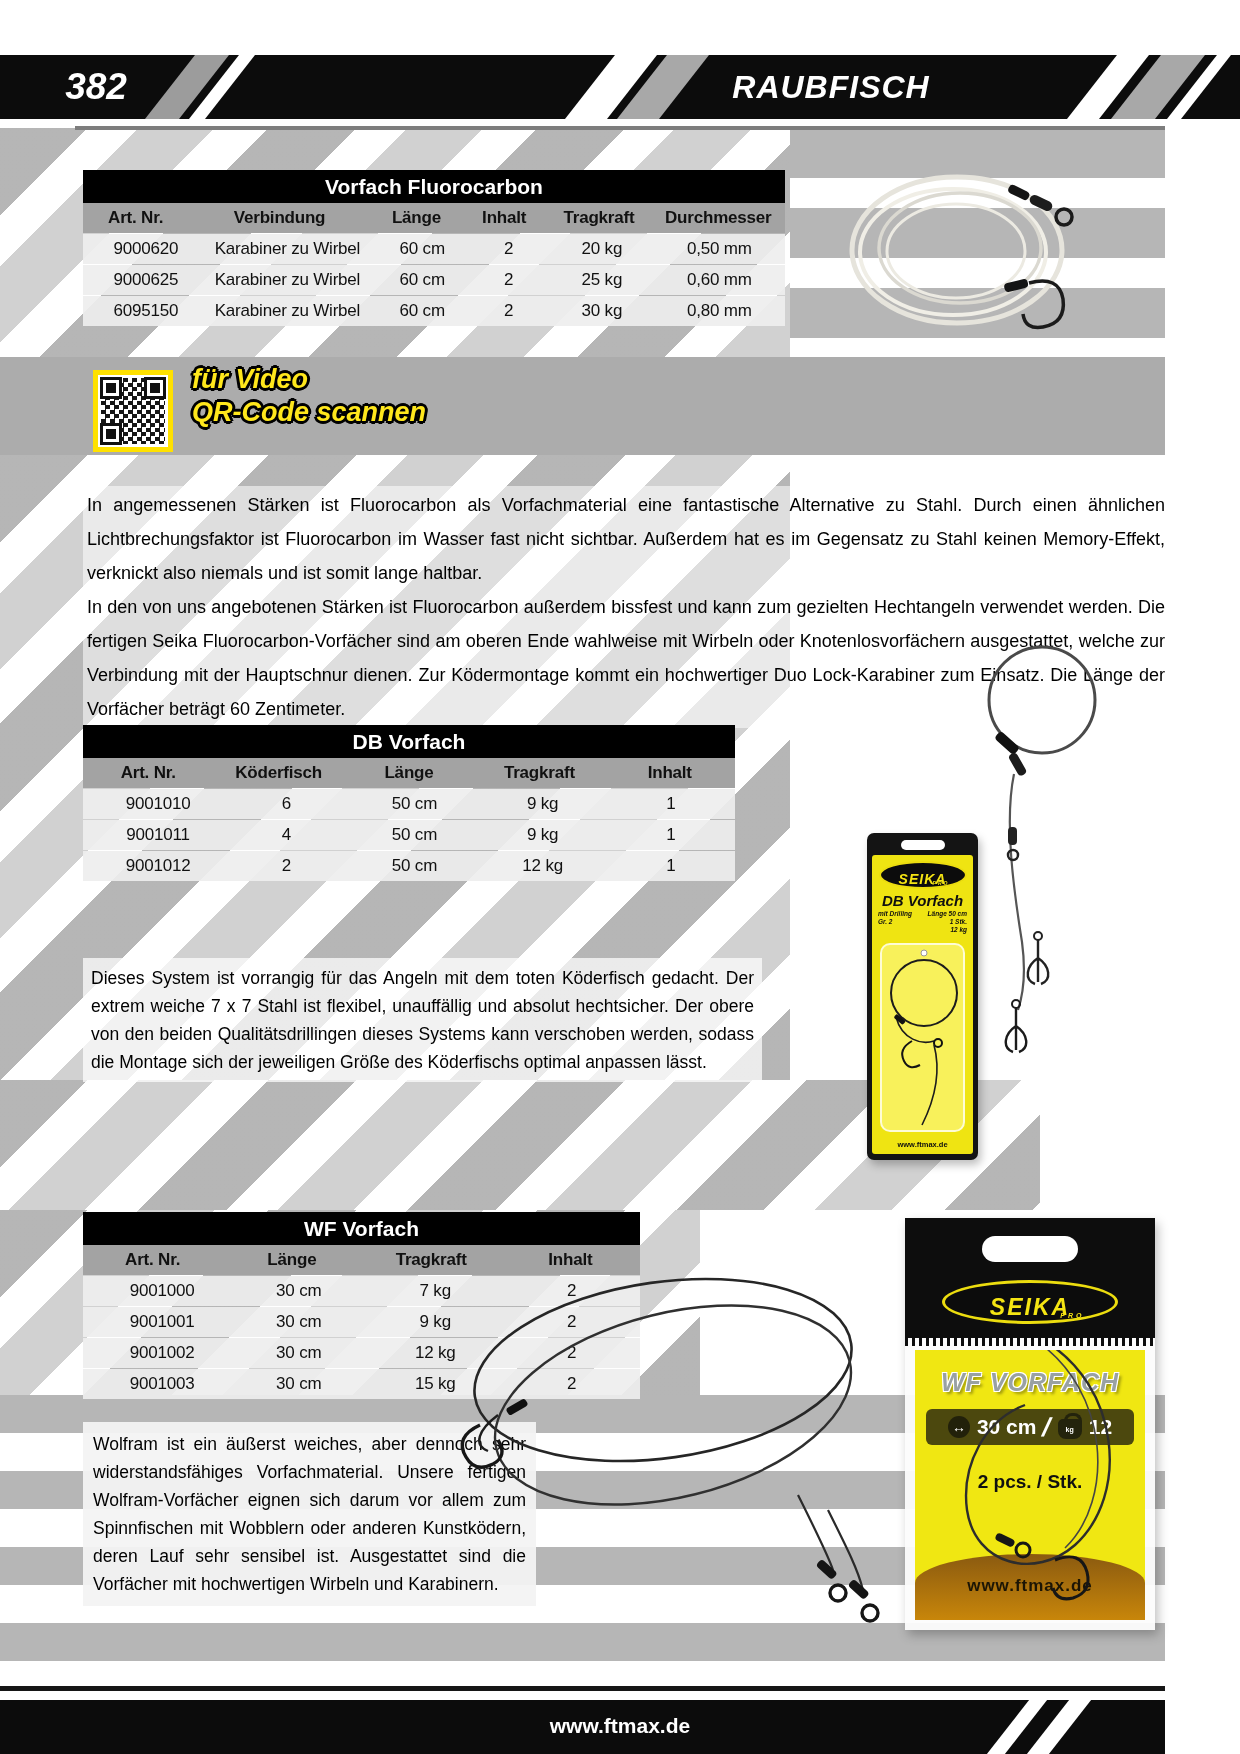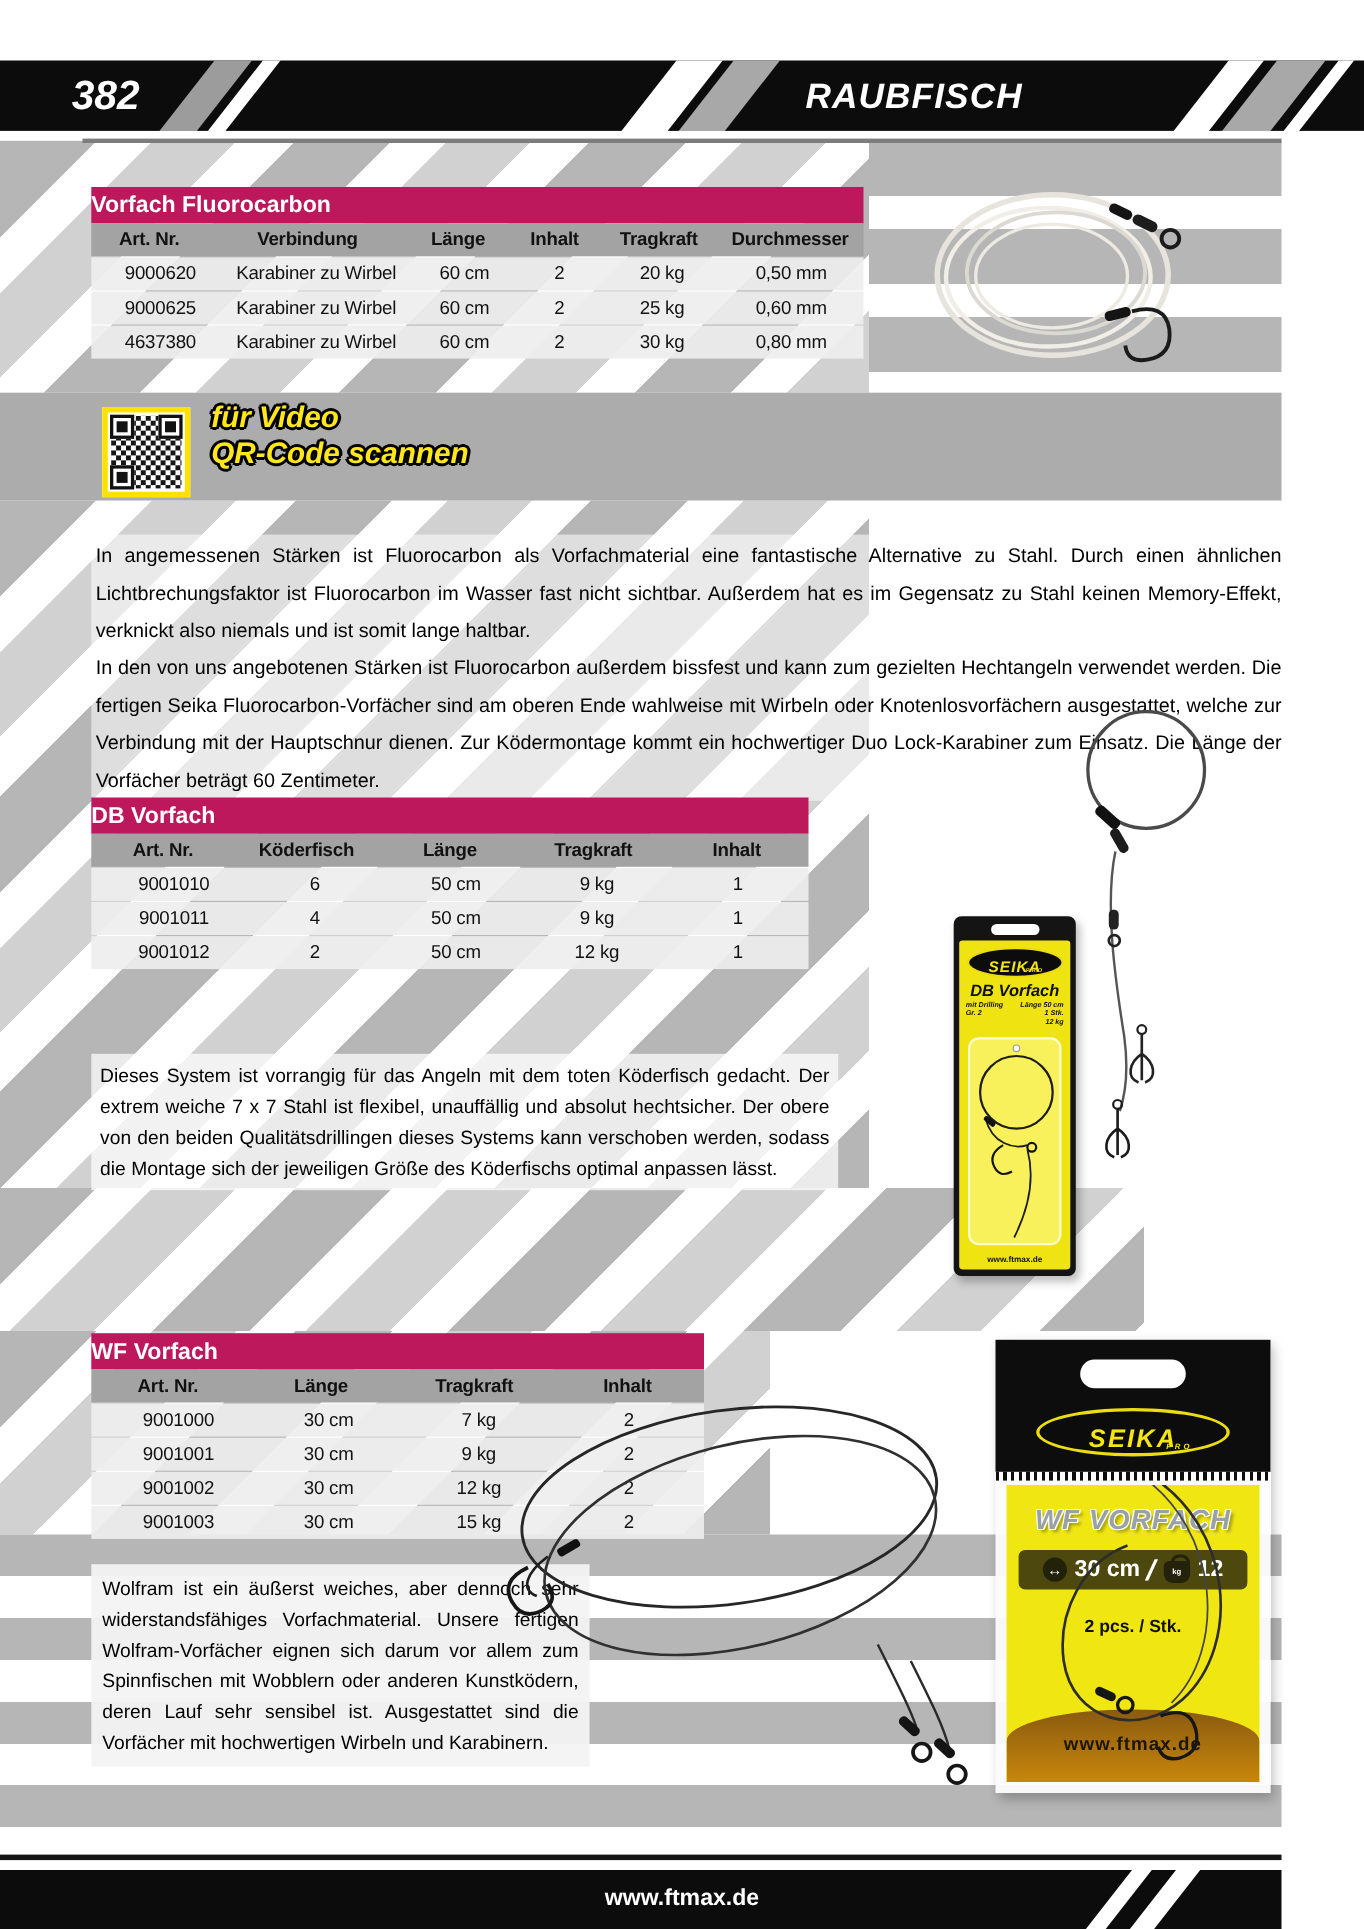--- a/index.html
+++ b/index.html
@@ -30,21 +30,21 @@
     color:#fff;font-size:37px;font-weight:bold;font-style:italic;text-align:center;}
   .section-title{position:absolute;left:700px;top:0;width:262px;height:64px;line-height:64px;
     color:#fff;font-size:32px;font-weight:bold;font-style:italic;letter-spacing:1px;text-align:center;}
   #header-rule{position:absolute;left:75px;top:126px;width:1090px;height:4px;background:#7d7d7d;}
   #footer-rule{position:absolute;left:0;top:1686px;width:1165px;height:5px;background:#161616;}
   #footer-url{position:absolute;left:0;top:1700px;width:1240px;height:54px;line-height:52px;
     text-align:center;color:#fff;font-size:21px;font-weight:bold;}
 
   
   .cat-table{position:absolute;}
-  .ttitle{background:#be185d;color:#fff;font-size:21px;font-weight:bold;text-align:left;
+  .ttitle{background:#000000;color:#fff;font-size:21px;font-weight:bold;text-align:center;
     height:33px;line-height:33px;}
   .trow{display:flex;height:30px;align-items:center;background:rgba(238,238,238,.92);}
   .trow.thead{background:#a3a3a3;font-weight:bold;}
   .trow + .trow{margin-top:1px;padding-left:11px;}
   .tcell{font-size:17px;text-align:center;letter-spacing:-.2px;}
   #table-fluoro{left:83px;top:170px;width:702px;}
   #table-fluoro .tcell:nth-child(1){width:15%;}
   #table-fluoro .tcell:nth-child(2){width:26%;}
   #table-fluoro .tcell:nth-child(3){width:13%;}
   #table-fluoro .tcell:nth-child(4){width:12%;}
@@ -118,21 +118,21 @@
     display:flex;align-items:center;justify-content:center;gap:7px;color:#fff;font-weight:bold;}
   .dim-ico{display:inline-flex;align-items:center;justify-content:center;width:22px;height:22px;
     border-radius:50%;background:#22210a;color:#fff;font-size:14px;}
   #wf-len{font-size:21px;}
   .slash{font-size:26px;font-weight:bold;color:#fff;transform:skewX(-15deg);}
   .kettle{position:relative;width:24px;height:20px;background:#23230c;border-radius:5px 5px 8px 8px;
     display:flex;align-items:center;justify-content:center;color:#fff;font-size:7px;margin-top:4px;}
   .kettle::before{content:"";position:absolute;top:-6px;left:6px;width:12px;height:8px;
     border:3px solid #23230c;border-bottom:none;border-radius:8px 8px 0 0;}
   #wf-weight{font-size:21px;}
-  #wf-qty{margin-top:26px;text-align:center;font-size:16px;font-weight:bold;color:#101010;}
+  #wf-qty{margin-top:26px;text-align:center;font-size:19px;font-weight:bold;color:#101010;}
   #wf-brown{position:absolute;left:0;right:0;bottom:0;height:66px;
     background:linear-gradient(180deg,#8a5a10,#c8860a);border-radius:100% 100% 0 0/58px 58px 0 0;}
   #wf-url{position:absolute;left:0;right:0;bottom:24px;text-align:center;
     font-size:17px;font-weight:bold;color:#1c1505;letter-spacing:1px;}
 
   svg{position:absolute;overflow:visible;}
 </style>
 </head>
 <body>
 
@@ -180,21 +180,21 @@
         </div>
         <div class="trow">
           <div class="tcell">9000625</div>
           <div class="tcell">Karabiner zu Wirbel</div>
           <div class="tcell">60 cm</div>
           <div class="tcell">2</div>
           <div class="tcell">25 kg</div>
           <div class="tcell">0,60 mm</div>
         </div>
         <div class="trow">
-          <div class="tcell">4637380</div>
+          <div class="tcell">6095150</div>
           <div class="tcell">Karabiner zu Wirbel</div>
           <div class="tcell">60 cm</div>
           <div class="tcell">2</div>
           <div class="tcell">30 kg</div>
           <div class="tcell">0,80 mm</div>
         </div>
       </div>
   </div>
 
   <svg style="left:832px;top:155px;" width="260" height="185" viewBox="0 0 260 185">

